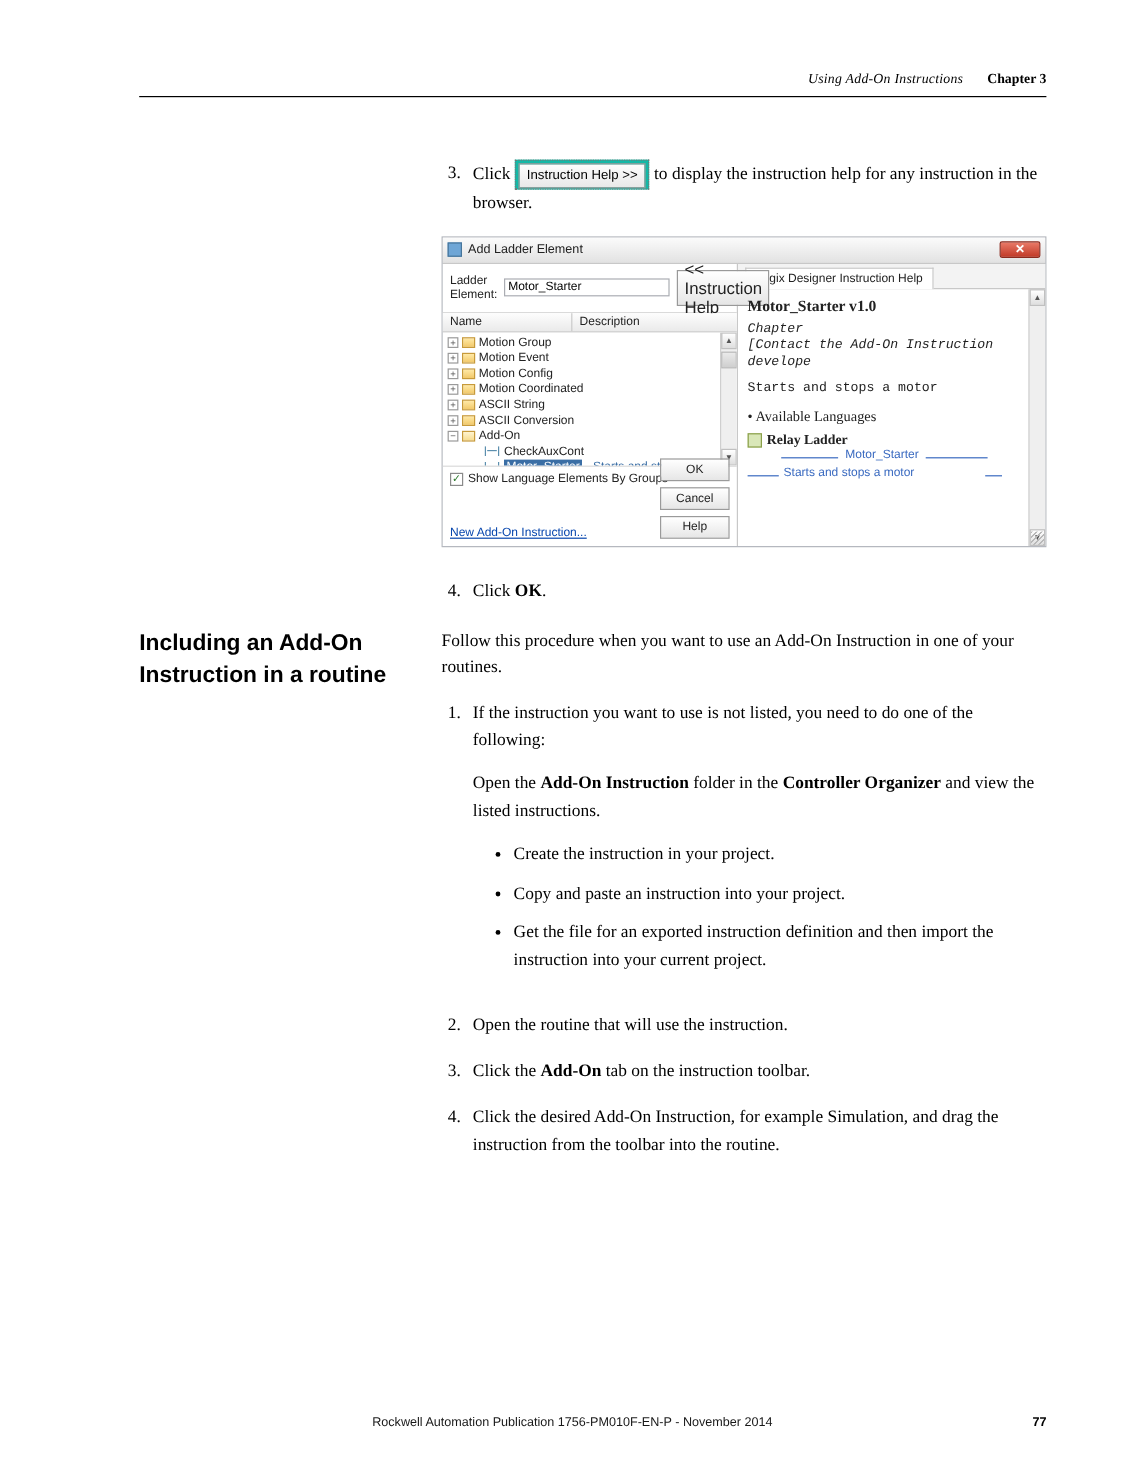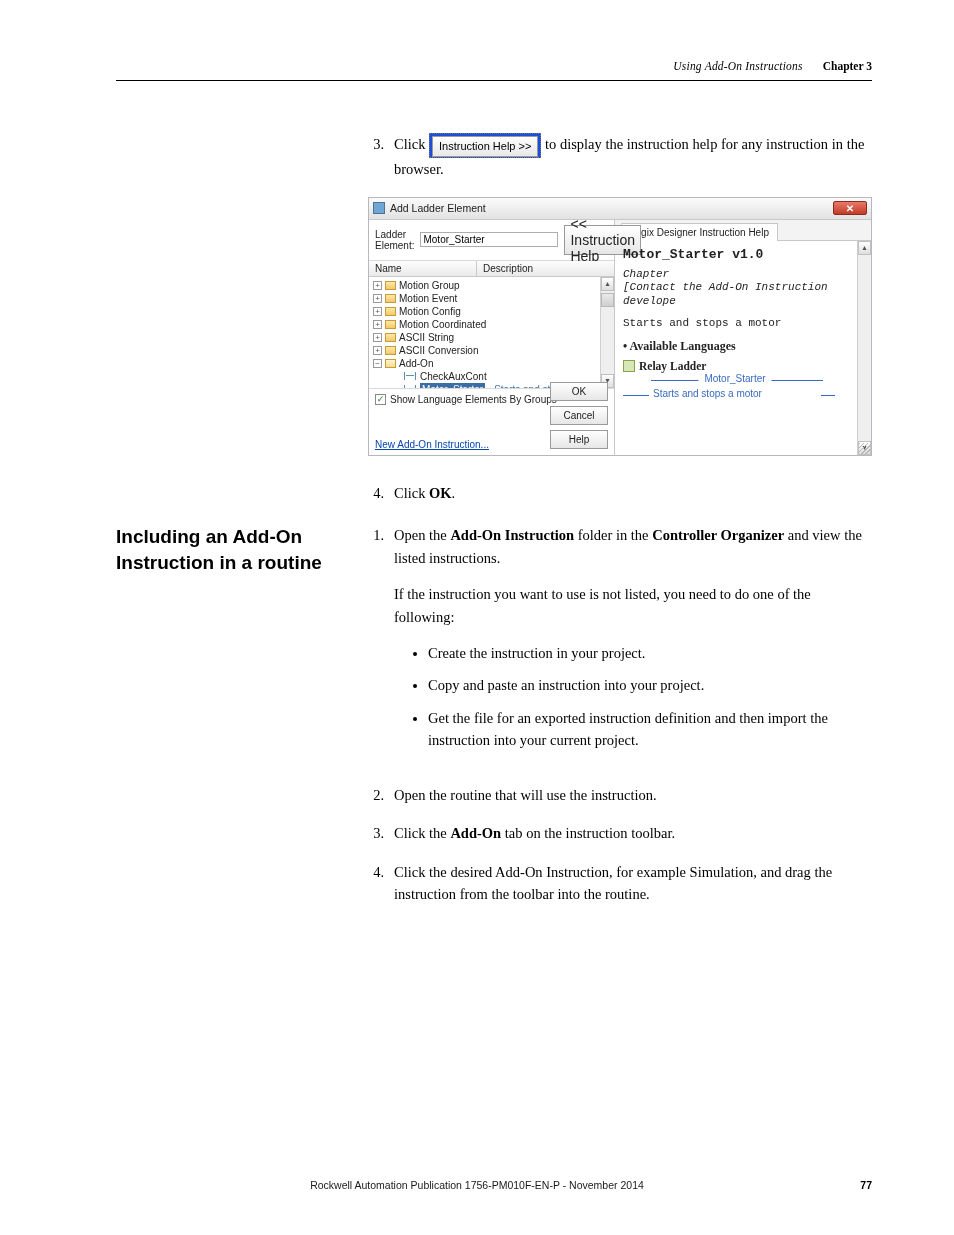--- a/index.html
+++ b/index.html
@@ -41,21 +41,21 @@
   .step .txt { flex: 1; }
   .step .txt p { margin-bottom: 14px; }
   ul.bullets { list-style: disc; padding-left: 34px; margin-top: 4px; margin-bottom: 16px; }
   ul.bullets li { font-size: 14.5px; line-height: 1.55; margin-bottom: 10px; }
   .bold { font-weight: bold; }
   .inline-btn {
     display: inline-block;
     border: 1px dotted #777;
     padding: 0 2px;
     vertical-align: middle;
-    background: #1d4ed8;
+    background: #14b8a6;
   }
   .inline-btn-inner {
     border: 1px solid #999;
     background: linear-gradient(#fdfdfd,#e8e8e8);
     font-family: Tahoma, Arial, sans-serif;
     font-size: 11px;
     padding: 1px 6px;
     display: inline-block;
   }
   .screenshot {
@@ -144,24 +144,24 @@
   .help-tab .tab {
     padding:3px 8px; font-size:10px; border:1px solid #c8c8c8; border-bottom:none;
     background:#fff; margin:3px 0 -1px 6px;
   }
   .help-body { padding:6px 8px; font-size:11px; position:relative; flex:1;}
   .help-body .vscroll {
     position:absolute; right:0; top:0; bottom:0; width:14px;
     background:#efefef; border-left:1px solid #cfcfcf;
   }
   .help-body .vscroll .arr { height:14px; background:linear-gradient(#fff,#dedede); border:1px solid #c0c0c0; font-size:8px; text-align:center; line-height:12px; color:#555;}
-  .help-title { font-family:Liberation Mono, monospace; font-weight:bold; font-size:13px; margin-bottom:6px;}
+  .help-title { font-family:Liberation Serif, serif; font-weight:bold; font-size:13px; margin-bottom:6px;}
   .help-mono { font-family:'Courier New', monospace; font-size:11px; font-style:italic; line-height:1.25; margin-bottom:8px;}
   .help-text { font-family:'Courier New', monospace; font-size:11px; margin-bottom:10px;}
-  .help-section { font-family: Georgia, serif; font-size:12px; font-weight:bold; margin-bottom:6px;}
+  .help-section { font-family: Georgia, serif; font-size:12px; font-weight:normal; margin-bottom:6px;}
   .help-section::before { content:"\2022  "; }
   .relay-line { display:flex; align-items:center; gap:4px; margin-bottom:8px; }
   .relay-icon { width:12px; height:12px; background:#d9e7b8; border:1px solid #8aa04a; }
   .relay-txt { font-family: Georgia, serif; font-size:11.5px; font-weight:bold; }
   .motor-box-wrap { padding-right:16px; }
   .motor-box {
     border:none;
     position:relative;
     padding: 2px 0 8px 0;
   }
@@ -344,28 +344,29 @@
           </li>
         </ol>
       </div>
     </div>
 
     <div class="two-col" style="margin-top:4px;">
       <div class="left-col">
         <div class="section-title">Including an Add-On Instruction in a routine</div>
       </div>
       <div class="right-col">
+        <p class="para">Follow this procedure when you want to use an Add-On Instruction in one of your routines.</p>
         <ol class="step-list">
           <li class="step">
             <span class="num">1.</span>
             <span class="txt">
+              <p>If the instruction you want to use is not listed, you need to do one of the following:</p>
               <p>
                 <span>Open the </span><span class="bold">Add-On Instruction</span><span> folder in the </span><span class="bold">Controller Organizer</span><span> and view the listed instructions.</span>
               </p>
-              <p>If the instruction you want to use is not listed, you need to do one of the following:</p>
               <ul class="bullets">
                 <li>Create the instruction in your project.</li>
                 <li>Copy and paste an instruction into your project.</li>
                 <li>Get the file for an exported instruction definition and then import the instruction into your current project.</li>
               </ul>
             </span>
           </li>
           <li class="step">
             <span class="num">2.</span>
             <span class="txt">Open the routine that will use the instruction.</span>

